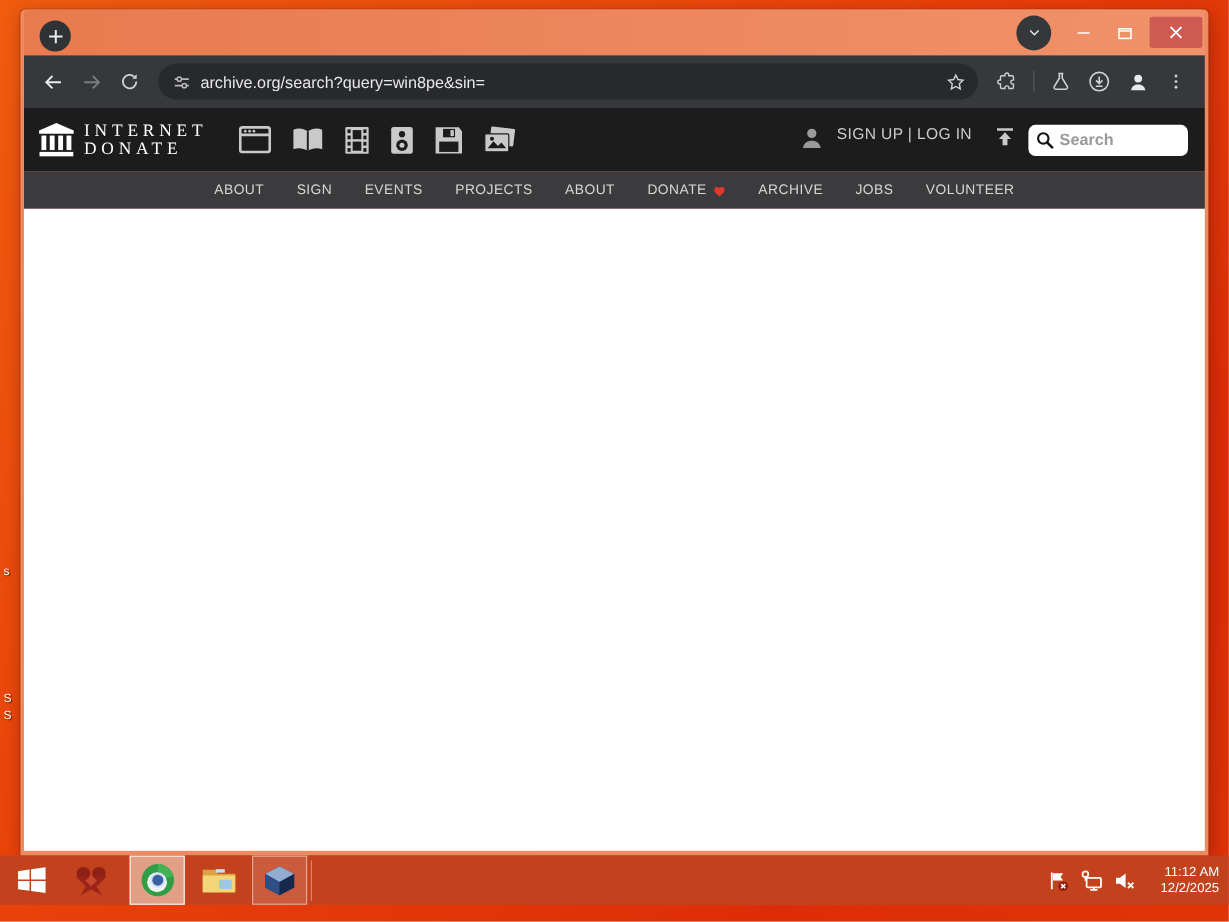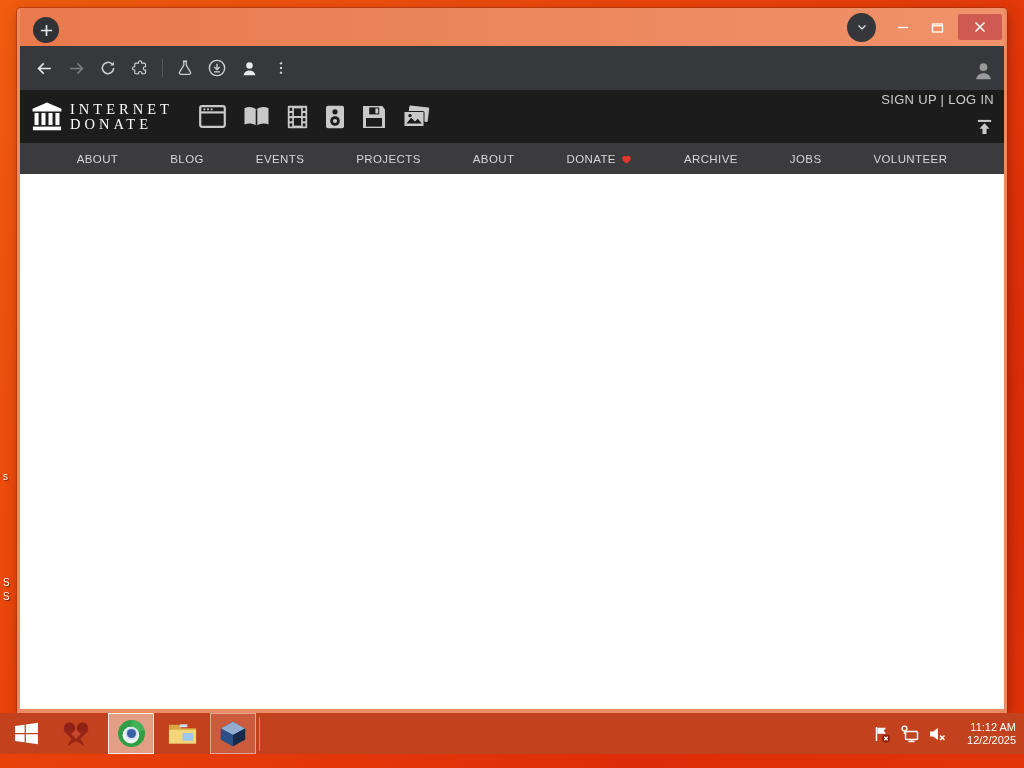--- a/index.html
+++ b/index.html
@@ -56,31 +56,31 @@
   .tb-divider { width:1px; height:18px; background:#55575a; margin:0 4px; flex:none; }
 
   
   .ia-header { height:53px; flex:none; background:#1c1c1c; display:flex;
     align-items:center; padding:0 10px; color:#c9c9c9; }
   .ia-logo { display:flex; align-items:center; gap:8px; margin-left:2px; }
   .ia-wordmark { font-family:"Liberation Serif", serif; color:#fff;
     font-size:14.5px; letter-spacing:4px; line-height:15px; white-space:nowrap; }
   .media-icons { display:flex; align-items:center; gap:17px; margin-left:26px; }
   .media-icons > span { display:flex; }
-  .ia-right { margin-left:auto; display:flex; align-items:flex-end; gap:10px;flex-direction:column; }
+  .ia-right { margin-left:auto; display:flex; align-items:flex-start; gap:10px; }
   .ia-auth { color:#ccc; font-size:13px; letter-spacing:.3px; white-space:nowrap; }
   .ia-search { width:133px; height:26px; background:#fff; border-radius:6px;
     display:flex; align-items:center; padding:0 6px; gap:4px; margin-right:4px; }
   .ia-search input { border:none; outline:none; width:90px; font-size:13.5px;
     color:#333; background:transparent; font-family:"Liberation Sans",sans-serif;font-weight:bold; }
   .ia-search input::placeholder { color:#9a9a9a; }
 
   
   .ia-nav { height:31px; flex:none; background:#3b3b3d; display:flex;
-    align-items:center; justify-content:center; gap:52px; }
+    align-items:center; justify-content:center; gap:27px; }
   .ia-nav a { color:#d6d6d6; font-size:11.5px; letter-spacing:.4px;
     text-decoration:none; display:flex; align-items:center; gap:5px;
     white-space:nowrap; }
 
   
   .page-content { flex:1; background:#fff; }
 
   
   .taskbar { position:absolute; left:0; bottom:14px; width:1024px; height:41px;
     background:#c2421e; display:flex; align-items:center; }
@@ -153,20 +153,36 @@
           <path d="M4 12h15M13 5.5l6.5 6.5-6.5 6.5" stroke="currentColor" stroke-width="2" fill="none"></path>
         </svg>
     </span>
     <span class="tb-ic">
       <svg width="18" height="18" viewBox="0 0 24 24">
           <path d="M19.5 12a7.5 7.5 0 1 1-2.2-5.3" stroke="#cfd1d4" stroke-width="2" fill="none"></path>
           <path d="M19.9 3.8v5h-5z" fill="#cfd1d4"></path>
         </svg>
     </span>
 
+    <div class="omnibox">
+      <span style="display:flex">
+        <svg width="15" height="15" viewBox="0 0 18 18">
+            <path d="M2 6h14" stroke="#b7b9bc" stroke-width="1.7"></path>
+            <circle cx="6.5" cy="6" r="2.1" fill="#28292d" stroke="#b7b9bc" stroke-width="1.5"></circle>
+            <path d="M2 12.5h14" stroke="#b7b9bc" stroke-width="1.7"></path>
+            <circle cx="11.5" cy="12.5" r="2.1" fill="#28292d" stroke="#b7b9bc" stroke-width="1.5"></circle>
+          </svg>
+      </span>
+      <span class="omni-url">archive.org/search?query=win8pe&amp;sin=</span>
+      <span style="display:flex">
+        <svg width="17" height="17" viewBox="0 0 24 24">
+            <path d="M12 3.6l2.6 5.3 5.9.85-4.3 4.15 1 5.9L12 17l-5.2 2.8 1-5.9-4.3-4.15 5.9-.85z" fill="none" stroke="#cfd1d4" stroke-width="1.7"></path>
+          </svg>
+      </span>
+    </div>
 
     <span class="tb-ic">
       <svg width="18" height="18" viewBox="0 0 25 25">
           <path d="M12.6 2.6a2.2 2.2 0 0 1 2.2 2.2v.9h3.8a1.6 1.6 0 0 1 1.6 1.6v3.5h-.8a2.3 2.3 0 1 0 0 4.6h.8v3.5a1.6 1.6 0 0 1-1.6 1.6h-3.6v-.8a2.3 2.3 0 1 0-4.6 0v.8H6.8a1.6 1.6 0 0 1-1.6-1.6v-3.6h-.8a2.3 2.3 0 1 1 0-4.6h.8V7.3a1.6 1.6 0 0 1 1.6-1.6h3.6v-.9a2.2 2.2 0 0 1 2.2-2.2z" fill="none" stroke="#cfd1d4" stroke-width="1.6"></path>
         </svg>
     </span>
     <span class="tb-divider"></span>
     <span class="tb-ic">
       <svg width="18" height="18" viewBox="0 0 24 24">
           <path d="M9.2 3h5.6M10.4 3v5.2l-5.6 9.2A1.9 1.9 0 0 0 6.4 20.4h11.2a1.9 1.9 0 0 0 1.6-3L13.6 8.2V3" fill="none" stroke="#cfd1d4" stroke-width="1.7"></path>
@@ -291,21 +307,21 @@
         <input type="text" placeholder="Search" style="">
       </div>
     </div>
   </div>
 
   <div class="ia-nav">
     <a href="#">
         <span>ABOUT</span>
       </a>
     <a href="#">
-        <span>BLOG</span>
+        <span>SIGN</span>
       </a>
     <a href="#">
         <span>EVENTS</span>
       </a>
     <a href="#">
         <span>PROJECTS</span>
       </a>
     <a href="#">
         <span>ABOUT</span>
       </a>

